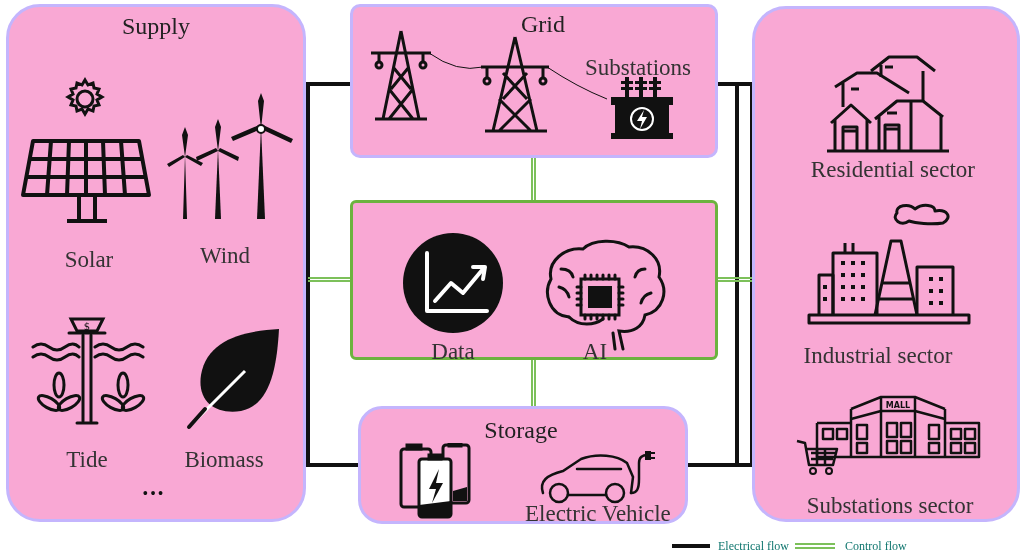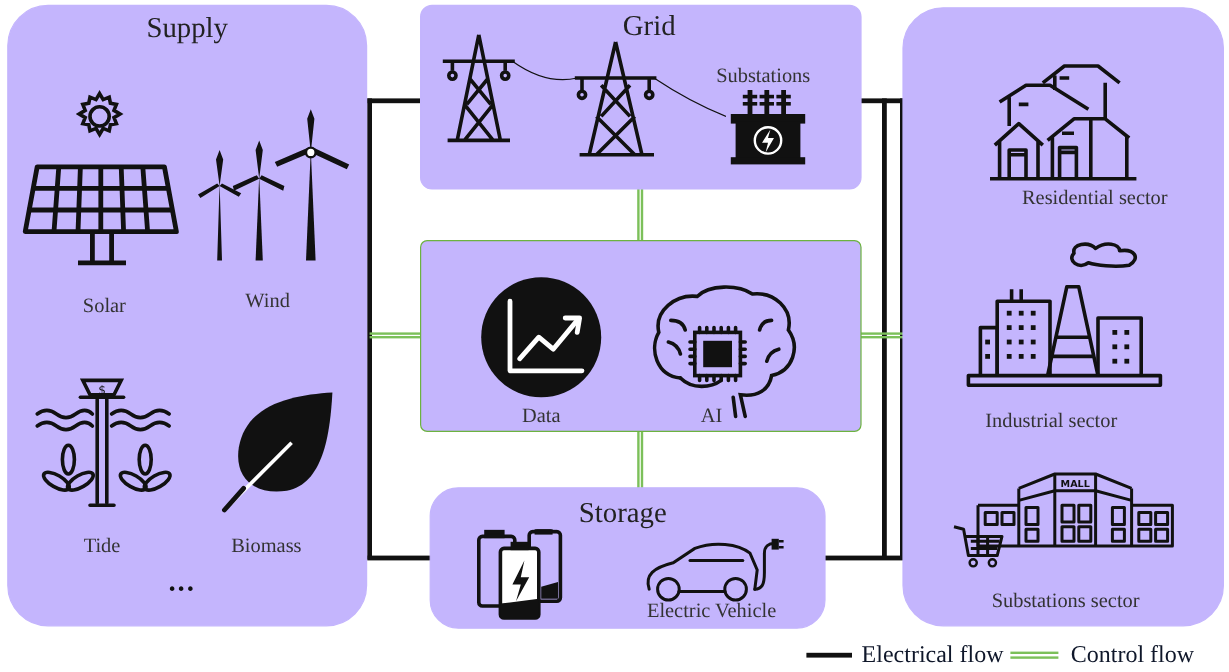--- a/index.html
+++ b/index.html
@@ -1,28 +1,28 @@
 <!DOCTYPE html>
 <html><head>
 <meta charset="utf-8">
 <style>
   html, body { margin: 0; padding: 0; background: #ffffff; }
   body { width: 1024px; height: 560px; position: relative; overflow: hidden;
          font-family: "Liberation Serif", "DejaVu Serif", serif; color: #222; }
   #stage { position: absolute; left: 0; top: 0; width: 1024px; height: 560px; }
-  .box { position: absolute; box-sizing: border-box; border: 1px solid #c4b5fd; border-radius: 34px; background: #c4b5fd; text-decoration: underline; }
+  .box { position: absolute; box-sizing: border-box; border: 3px solid #c4b5fd; border-radius: 34px; background: #f9a8d4; text-decoration: underline; }
   .box.green { border-color: #6cb33f; border-radius: 6px; }
   .title { position: absolute; left: 0; right: 0; text-align: center; font-size: 24px; color: #222; }
-  .lbl { position: absolute; text-align: center; font-size: 17px; color: #333; white-space: nowrap; }
+  .lbl { position: absolute; text-align: center; font-size: 23px; color: #333; white-space: nowrap; }
   .icon { position: absolute; }
   .wire { position: absolute; background: #111; }
   .ctrl { position: absolute; box-sizing: border-box; }
   .ctrl.h { height: 5px; border-top: 2px solid #7cc05a; border-bottom: 2px solid #7cc05a; }
   .ctrl.v { width: 5px; border-left: 2px solid #7cc05a; border-right: 2px solid #7cc05a; }
-  .legend { position: absolute; left: 672px; top: 536px; height: 20px; display: flex; align-items: center; font-size: 20px; color: #0f172a; }
+  .legend { position: absolute; left: 672px; top: 536px; height: 20px; display: flex; align-items: center; font-size: 12px; color: #0f766e; }
   .legend .sw-e { width: 38px; height: 4px; background: #111; margin-right: 8px; }
   .legend .sw-c { width: 40px; height: 6px; box-sizing: border-box; border-top: 2px solid #7cc05a; border-bottom: 2px solid #7cc05a; margin: 0 10px 0 6px; }
 </style>
 </head>
 <body>
 
 <div id="stage">
 
   <div class="wire" style="left:306px; top:82px; width:4px; height:384px;"></div>
   <div class="wire" style="left:306px; top:82px; width:46px; height:4px;"></div>

